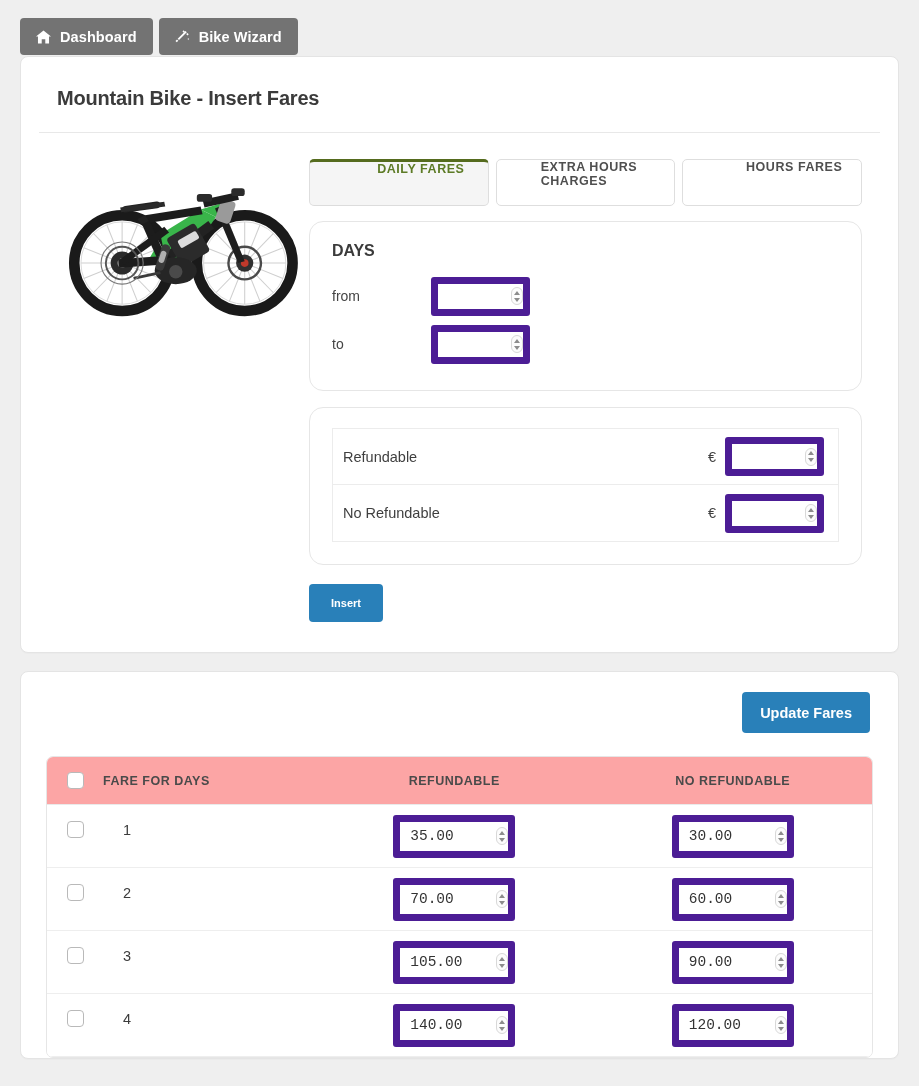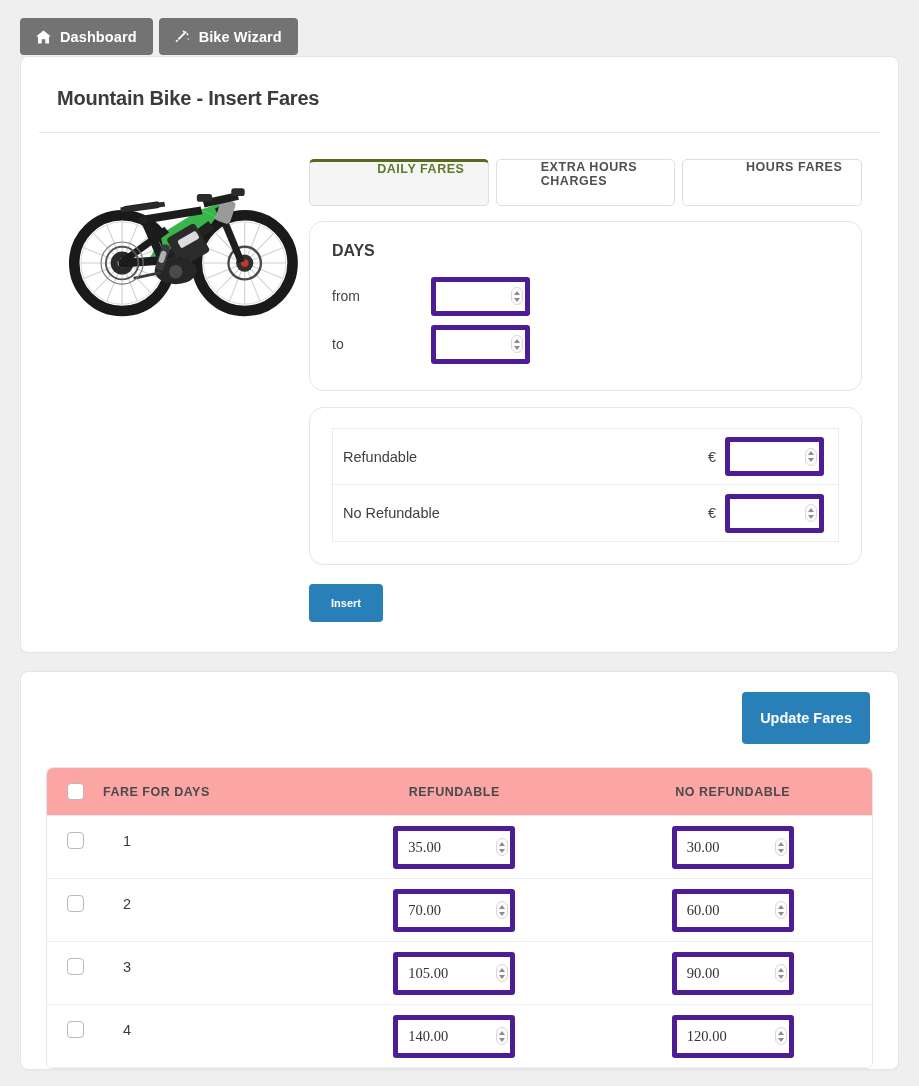--- a/index.html
+++ b/index.html
@@ -146,24 +146,24 @@
   }
   .field-label {
     width: 99px;
     font-size: 14px;
     color: #444;
   }
 
   
   .numwrap { position: relative; display: inline-block; }
   .numinput {
-    border: 5px solid #4c1d95;
+    border: 7px solid #4c1d95;
     border-radius: 3px;
     background: #fff;
-    font-family: Liberation Serif, serif;
+    font-family: Liberation Mono, monospace;
     font-size: 14px;
     color: #333;
     padding: 0 26px 0 10px;
     outline: none;
   }
   .numinput.days { width: 99px; height: 39px; }
   .numinput.price { width: 99px; height: 39px; }
   .numinput.cell { width: 122px; height: 43px; font-size: 14.5px; }
   .spin {
     position: absolute;
@@ -205,21 +205,21 @@
     font-family: "Liberation Sans", sans-serif;
     font-size: 11px;
     font-weight: bold;
     cursor: pointer;
   }
   .btn-insert { height: 38px; padding: 0 22px; margin-top: 3px; }
 
   
   .card-bottom { padding: 20px 18px 0 18px; }
   .update-bar { display: flex; justify-content: flex-end; padding-right: 10px; }
-  .btn-update { height: 52px; padding: 8px 18px; font-size: 14.5px; }
+  .btn-update { height: 41px; padding: 8px 18px; font-size: 14.5px; }
 
   .table-wrap {
     margin-top: 23px;
     border: 1px solid #e6e6e6;
     border-radius: 7px;
     overflow: hidden;
     margin-left: 7px;
     margin-right: 7px;
   }
   table { width: 100%; border-collapse: collapse; }

